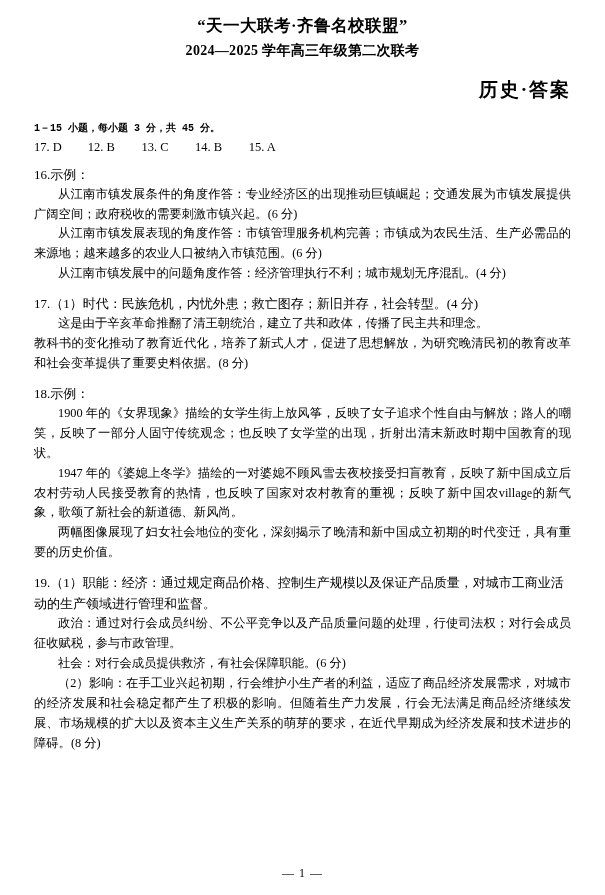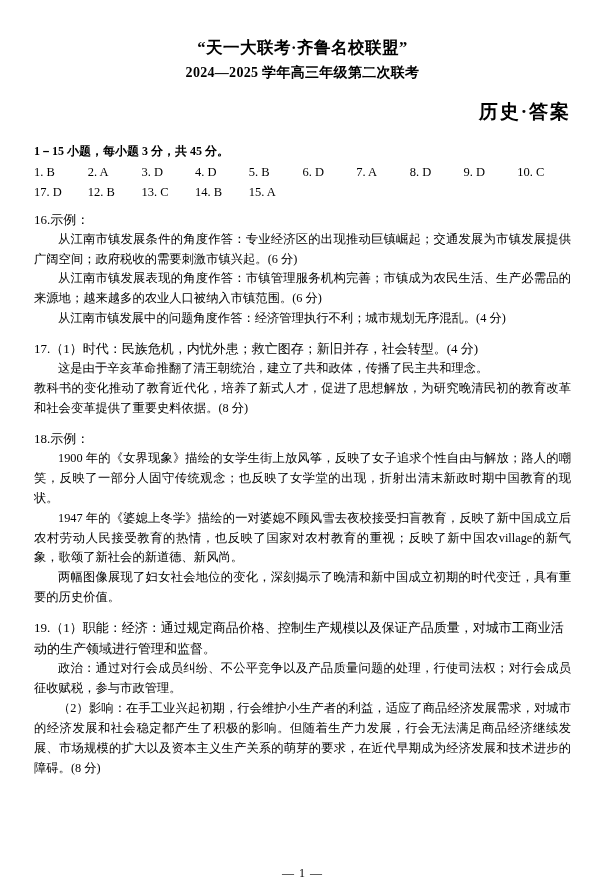--- a/index.html
+++ b/index.html
@@ -12,21 +12,21 @@
     background: #ffffff;
     font-family: "Liberation Serif", "DejaVu Serif", serif;
     color: #000000;
     overflow: hidden;
   }
   .page {
     position: relative;
     width: 605px;
     height: 895px;
     box-sizing: border-box;
-    padding: 28px 34px 10px 34px;
+    padding: 6px 34px 10px 34px;
   }
   .title-block {
     text-align: center;
     margin-top: 8px;
   }
   .title-line1 {
     font-size: 16.5px;
     font-weight: bold;
     letter-spacing: 0.5px;
     line-height: 1.5;
@@ -39,24 +39,25 @@
   }
   .subject-title {
     text-align: right;
     font-size: 19px;
     font-weight: bold;
     letter-spacing: 2px;
     margin-top: 14px;
     margin-bottom: 6px;
   }
   .section-head {
-    font-size: 12px;
+    font-size: 10px;
     margin-top: 18px;
     margin-bottom: 4px;
     font-weight: bold;
+    font-family: Liberation Mono, monospace;
   }
   .answers-row {
     display: flex;
     flex-wrap: nowrap;
     font-size: 12.5px;
     margin-top: 5px;
     margin-bottom: 0;
   }
   .answers-row .ans {
     width: 10%;
@@ -100,32 +101,20 @@
 
   <div class="title-block">
     <div class="title-line1">“天一大联考·齐鲁名校联盟”</div>
     <div class="title-line2">2024—2025 学年高三年级第二次联考</div>
   </div>
 
   <div class="subject-title">历史·答案</div>
 
   <div class="section-head">1－15 小题，每小题 3 分，共 45 分。</div>
 
-  <div class="answers-row">
-    <span class="ans">1. B</span>
-    <span class="ans">2. A</span>
-    <span class="ans">3. D</span>
-    <span class="ans">4. D</span>
-    <span class="ans">5. B</span>
-    <span class="ans">6. D</span>
-    <span class="ans">7. A</span>
-    <span class="ans">8. D</span>
-    <span class="ans">9. D</span>
-    <span class="ans">10. C</span>
-  </div>
 
   <div class="answers-row second">
     <span class="ans">17. D</span>
     <span class="ans">12. B</span>
     <span class="ans">13. C</span>
     <span class="ans">14. B</span>
     <span class="ans">15. A</span>
   </div>
 
   <div class="q-block">
@@ -144,18 +133,19 @@
   <div class="q-block">
     <div class="q-head">18.示例：</div>
     <div class="para">1900 年的《女界现象》描绘的女学生街上放风筝，反映了女子追求个性自由与解放；路人的嘲笑，反映了一部分人固守传统观念；也反映了女学堂的出现，折射出清末新政时期中国教育的现状。</div>
     <div class="para">1947 年的《婆媳上冬学》描绘的一对婆媳不顾风雪去夜校接受扫盲教育，反映了新中国成立后农村劳动人民接受教育的热情，也反映了国家对农村教育的重视；反映了新中国农village的新气象，歌颂了新社会的新道德、新风尚。</div>
     <div class="para">两幅图像展现了妇女社会地位的变化，深刻揭示了晚清和新中国成立初期的时代变迁，具有重要的历史价值。</div>
   </div>
 
   <div class="q-block">
     <div class="q-head">19.（1）职能：经济：通过规定商品价格、控制生产规模以及保证产品质量，对城市工商业活动的生产领域进行管理和监督。</div>
     <div class="para">政治：通过对行会成员纠纷、不公平竞争以及产品质量问题的处理，行使司法权；对行会成员征收赋税，参与市政管理。</div>
+    <div class="para">社会：对行会成员提供救济，有社会保障职能。(6 分)</div>
     <div class="para">（2）影响：在手工业兴起初期，行会维护小生产者的利益，适应了商品经济发展需求，对城市的经济发展和社会稳定都产生了积极的影响。但随着生产力发展，行会无法满足商品经济继续发展、市场规模的扩大以及资本主义生产关系的萌芽的要求，在近代早期成为经济发展和技术进步的障碍。(8 分)</div>
   </div>
 
   <div class="footer">— 1 —</div>
 
 </div>
 
 </body></html>

